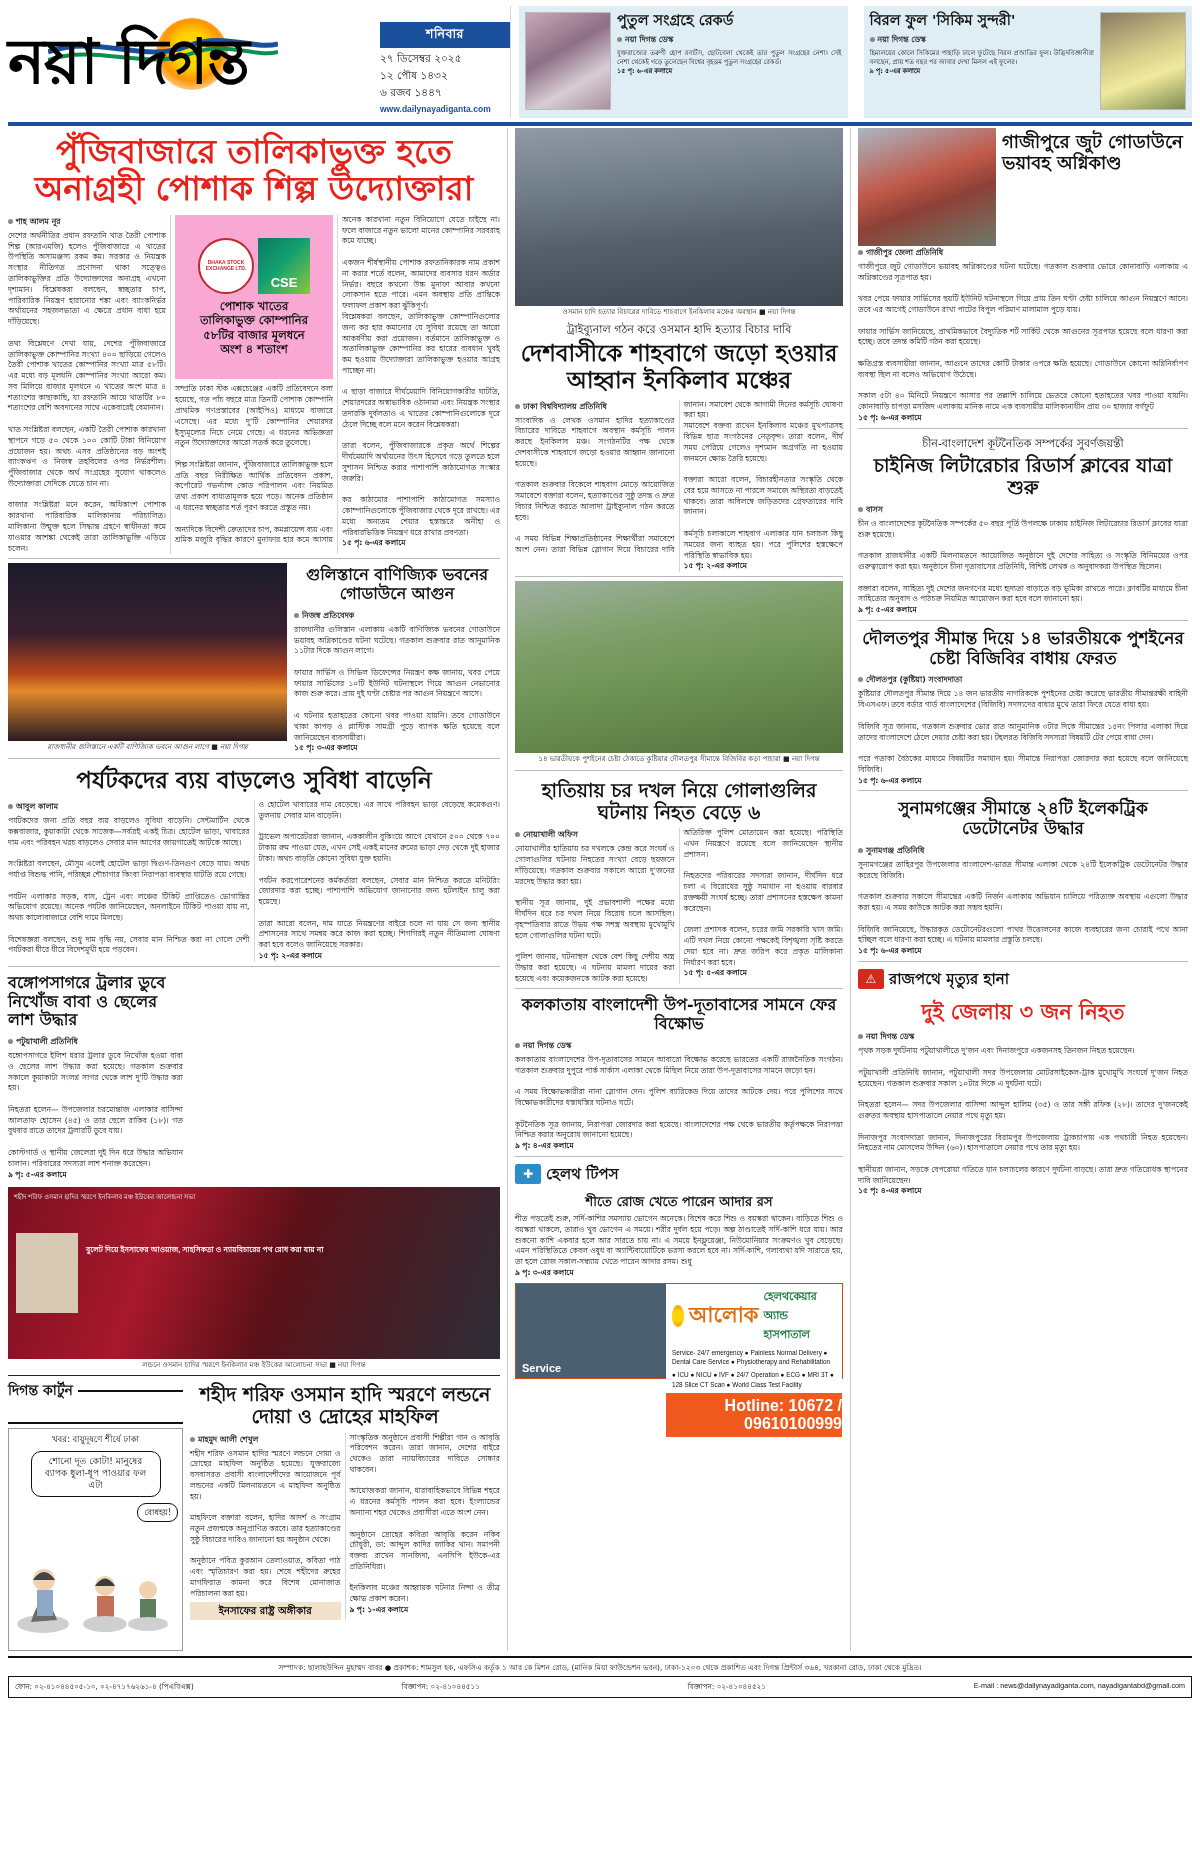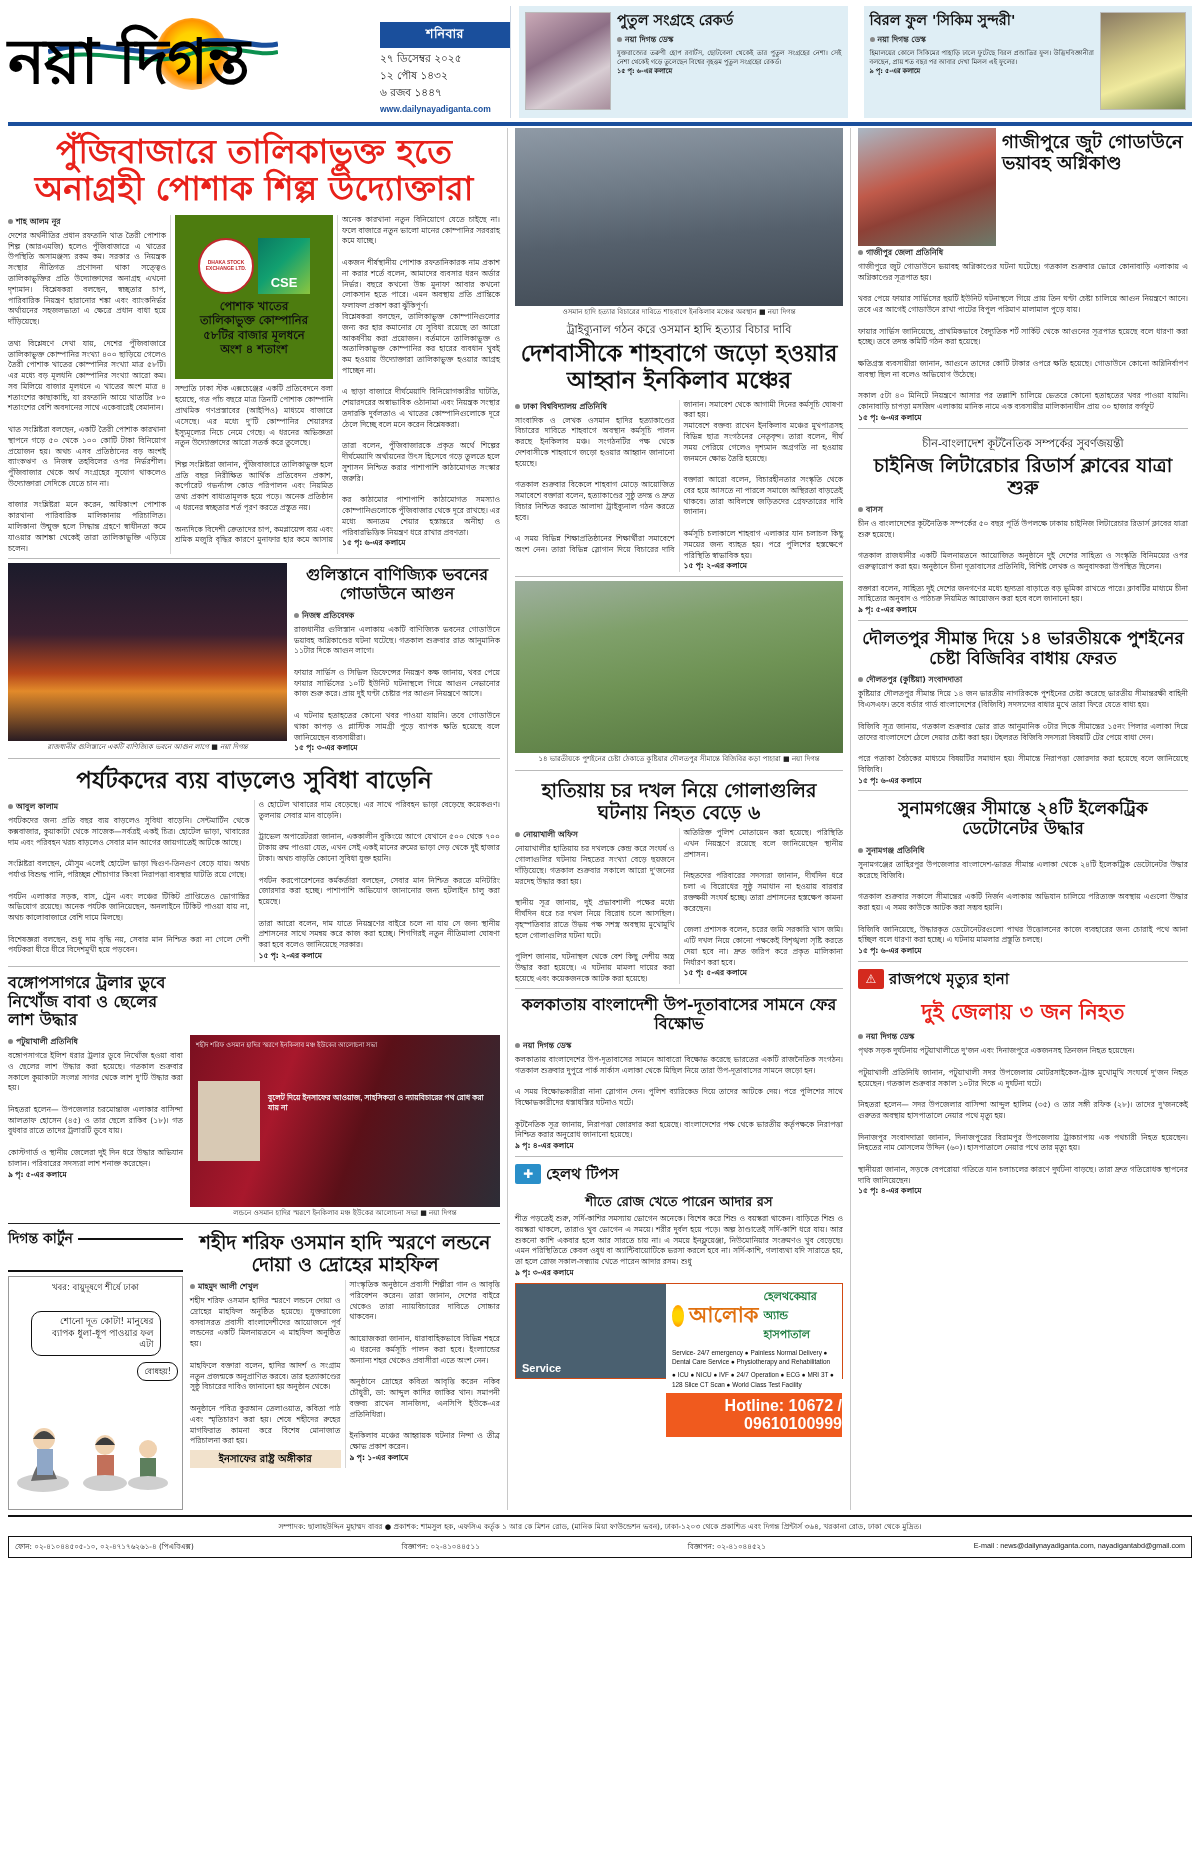--- a/index.html
+++ b/index.html
@@ -65,21 +65,21 @@
   .col-mid  { width: 344px; border-left: 1px solid #c8c8c8; border-right: 1px solid #c8c8c8; padding: 0 7px; }
   .col-right{ width: 330px; }
 
   .lead-head {
     color: #e8211a; font-size: 33px; line-height: 1.12; font-weight: bold;
     text-align: center; padding: 6px 0 7px;
   }
   .three-col { column-count: 3; column-gap: 9px; column-rule: 1px solid #d5d5d5; }
   .two-col   { column-count: 2; column-gap: 9px; column-rule: 1px solid #d5d5d5; }
 
-  .infobox { background: #4d7c0f; padding: 23px; margin: 3px 0 5px; break-inside: avoid; }
+  .infobox { background: #f9a8d4; padding: 23px; margin: 3px 0 5px; break-inside: avoid; }
   .logos { display: flex; gap: 4px; height: 56px; }
   .dse-logo { width: 56px; height: 56px; border-radius: 50%; background: #fff;
       border: 2px solid #c0282d; display: flex; align-items: center; justify-content: center;
       font-size: 5px; color: #c0282d; text-align: center; font-weight: bold; line-height: 1.1; }
   .cse-logo { flex: 1; background: linear-gradient(135deg,#0a7a62 0%,#12a070 45%,#8cc63f 100%);
       display: flex; align-items: flex-end; justify-content: center; color: #fff;
       font-size: 13px; font-weight: bold; padding-bottom: 4px; }
   .infobox-cap { font-size: 11.5px; line-height: 1.25; text-align: center; color: #111; margin-top: 5px; font-weight: bold; }
 
   .photo { background: #b9c4cc; position: relative; overflow: hidden; }
@@ -95,21 +95,21 @@
       display: flex; align-items: center; justify-content: center; font-size: 12px; color: #fff; }
   .sec-badge .lbl { font-size: 15px; font-weight: bold; color: #111; }
 
   
   .cartoon-hd { display: flex; align-items: center; gap: 5px; border-bottom: 2px solid #111; padding-bottom: 19px; }
   .cartoon-hd .t { font-size: 14px; font-weight: bold; color: #111; }
   .cartoon-hd .ln { flex: 1; height: 2px; background: #111; }
   .cartoon-box { border: 1px solid #999; padding: 4px; margin-top: 4px; background: #fff; }
   .cartoon-sub { font-size: 8.5px; text-align: center; color: #111; margin-bottom: 3px; }
   .bubble { border: 1.5px solid #111; border-radius: 10px; padding: 4px 6px; font-size: 9px;
-      line-height: 1.3; text-align: right; color: #111; margin: 16px auto 4px; max-width: 130px; }
+      line-height: 1.3; text-align: center; color: #111; margin: 4px auto 4px; max-width: 130px; }
   .bubble-sm { border: 1.5px solid #111; border-radius: 9px; padding: 2px 6px; font-size: 8px;
       display: inline-block; color: #111; text-align: right; }
   .cartoon-art { height: 118px; position: relative; }
 
   
   .ad-wrap { border: 1px solid #d24a13; display: flex; height: 96px; margin-top: 4px; }
   .ad-photo { width: 150px; background: #4a6070; position: relative; }
   .ad-photo .dlabel { position: absolute; left: 6px; bottom: 4px; color: #fff;
       font-size: 11px; font-weight: bold; }
   .ad-right { flex: 1; display: flex; flex-direction: column; }
@@ -275,21 +275,21 @@
 
 পর্যটন করপোরেশনের কর্মকর্তারা বলছেন, সেবার মান নিশ্চিত করতে মনিটরিং জোরদার করা হচ্ছে। পাশাপাশি অভিযোগ জানানোর জন্য হটলাইন চালু করা হয়েছে।
 
 তারা আরো বলেন, দাম যাতে নিয়ন্ত্রণের বাইরে চলে না যায় সে জন্য স্থানীয় প্রশাসনের সাথে সমন্বয় করে কাজ করা হচ্ছে। শিগগিরই নতুন নীতিমালা ঘোষণা করা হবে বলেও জানিয়েছে সরকার।</div>
         <div class="body-txt bn cont">১৫ পৃ: ২-এর কলামে</div>
       </div>
 
       <div class="rule-gray"></div>
 
       <div class="hl-sm bn" style="text-align:left;width:175px;">বঙ্গোপসাগরে ট্রলার ডুবে নিখোঁজ বাবা ও ছেলের লাশ উদ্ধার</div>
-      <div style="display:flex;gap:7px;">
+      <div style="display:flex;gap:7px;flex-direction:column;">
         <div style="width:175px;">
           <div class="byline bn">
             <span class="dot"></span>
             <span>পটুয়াখালী প্রতিনিধি</span>
           </div>
           <div class="body-txt bn" style="white-space:pre-line">বঙ্গোপসাগরে ইলিশ ধরার ট্রলার ডুবে নিখোঁজ হওয়া বাবা ও ছেলের লাশ উদ্ধার করা হয়েছে। গতকাল শুক্রবার সকালে কুয়াকাটা সংলগ্ন সাগর থেকে লাশ দু'টি উদ্ধার করা হয়।
 
 নিহতরা হলেন— উপজেলার চরমোন্তাজ এলাকার বাসিন্দা আলতাফ হোসেন (৪৫) ও তার ছেলে রাকিব (১৮)। গত বুধবার রাতে তাদের ট্রলারটি ডুবে যায়।
 
 কোস্টগার্ড ও স্থানীয় জেলেরা দুই দিন ধরে উদ্ধার অভিযান চালান। পরিবারের সদস্যরা লাশ শনাক্ত করেছেন।</div>

